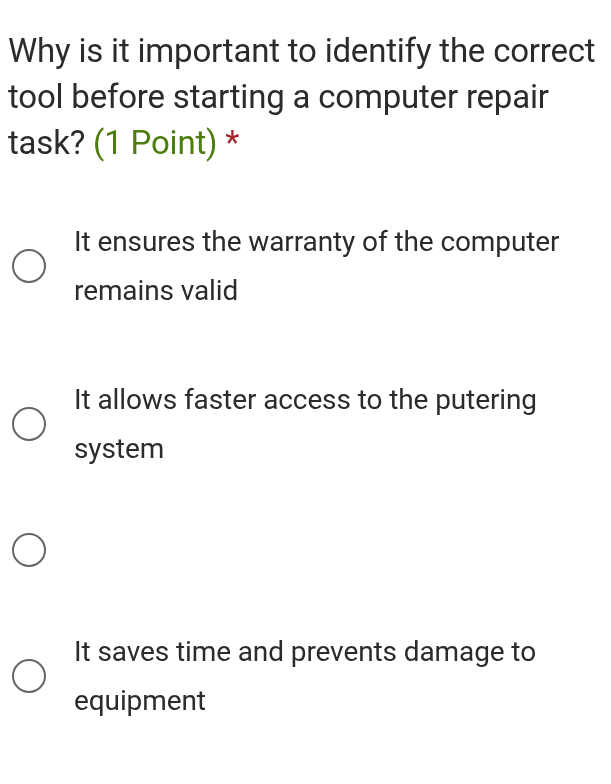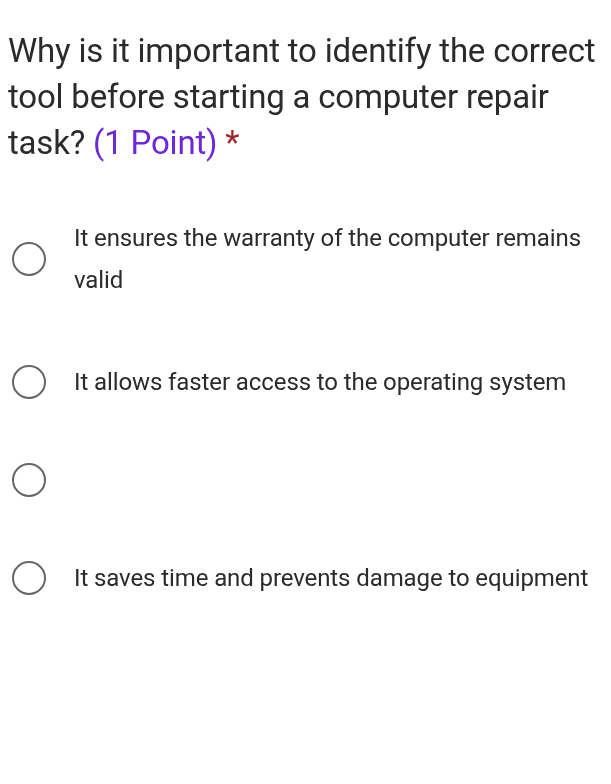--- a/index.html
+++ b/index.html
@@ -17,21 +17,21 @@
     }
     .question-header {
       font-size: 33px;
       line-height: 1.4;
       color: #2b2b2b;
       font-weight: 400;
       margin-bottom: 50px;
       letter-spacing: -0.2px;
     }
     .point-value {
-      color: #6d28d9;
+      color: #4d7c0f;
     }
     .required-mark {
       color: #a4262c;
     }
     .options-container {
       display: flex;
       flex-direction: column;
       gap: 60px;
       padding-left: 4px;
     }
@@ -43,21 +43,21 @@
     }
     .radio-circle {
       width: 34px;
       height: 34px;
       min-width: 34px;
       border: 2px solid #666666;
       border-radius: 50%;
       flex-shrink: 0;
     }
     .option-text {
-      font-size: 24px;
+      font-size: 28px;
       line-height: 1.75;
       color: #2b2b2b;
       font-weight: 400;
       letter-spacing: -0.1px;
     }
   </style>
 </head>
 <body>
 
 <div class="question-header">
@@ -66,21 +66,21 @@
   <span class="required-mark">*</span>
 </div>
 
 <div class="options-container">
   <div class="option-row">
     <div class="radio-circle"></div>
     <div class="option-text">It ensures the warranty of the com­puter remains valid</div>
   </div>
   <div class="option-row">
     <div class="radio-circle"></div>
-    <div class="option-text">It allows faster access to the operat­ing system</div>
+    <div class="option-text">It allows faster access to the puter­ing system</div>
   </div>
   <div class="option-row">
     <div class="radio-circle"></div>
   </div>
   <div class="option-row">
     <div class="radio-circle"></div>
     <div class="option-text">It saves time and prevents damage to equipment</div>
   </div>
 </div>
 

